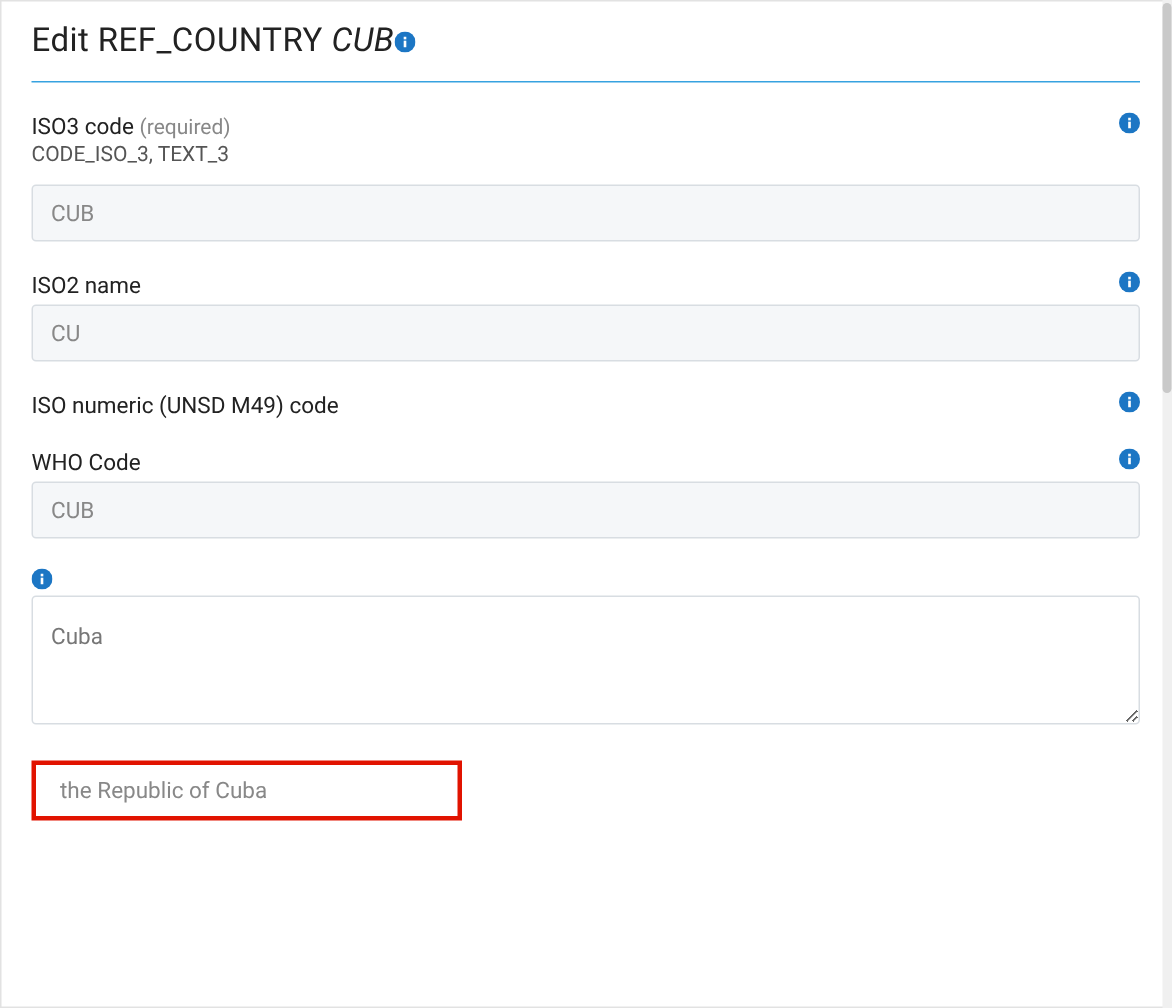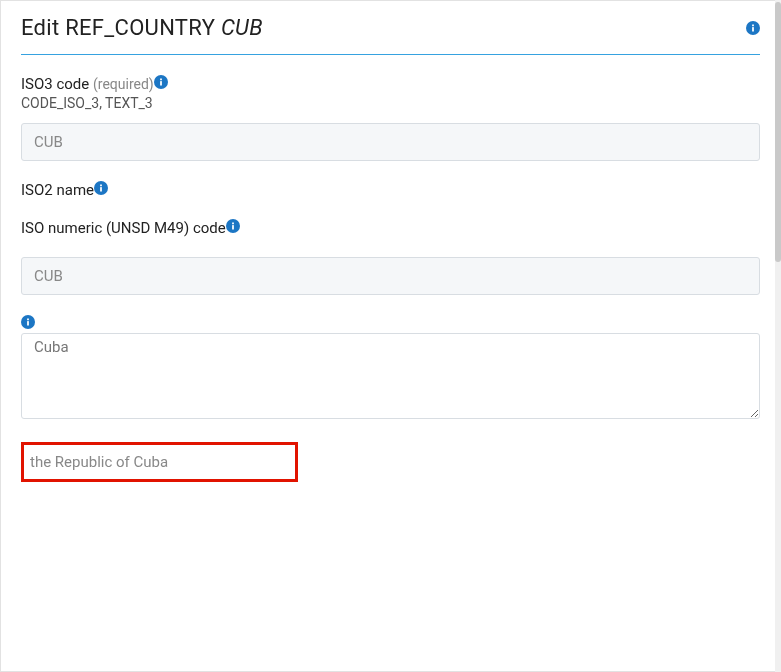--- a/index.html
+++ b/index.html
@@ -12,39 +12,39 @@
     width: 781px;
     height: 672px;
     overflow: hidden;
     border: 1px solid #e2e2e2;
   }
   .container {
     padding: 14px 20px 0 20px;
   }
   .header-row {
     display: flex;
-    justify-content: space-between;
     align-items: center;
     padding-bottom: 14px;
   }
   .page-title {
     font-size: 22px;
     font-weight: 400;
     color: #222;
     letter-spacing: 0.3px;
   }
   .page-title .italic { font-style: italic; }
   .divider {
     border: 0;
     border-top: 1px solid #36a2e0;
     margin: 0 0 20px 0;
   }
   .field { margin-bottom: 20px; }
   .label-row {
     display: flex;
+    justify-content: space-between;
     align-items: flex-start;
     margin-bottom: 4px;
   }
   .label-text {
     font-size: 15px;
     color: #222;
   }
   .label-text .required {
     color: #888;
     font-size: 14px;
@@ -72,21 +72,21 @@
     padding: 9px 12px;
     font-size: 15px;
     color: #888;
     font-family: inherit;
   }
   textarea {
     width: 100%;
     background: #fff;
     border: 1px solid #d8dde2;
     border-radius: 3px;
-    padding: 4px 12px;
+    padding: 17px 12px;
     font-size: 15px;
     color: #777;
     font-family: inherit;
     resize: vertical;
     min-height: 86px;
   }
   .num-wrap {
     display: flex;
     width: 100%;
   }
@@ -111,21 +111,21 @@
     justify-content: center;
     font-size: 8px;
     cursor: pointer;
     line-height: 1;
   }
   .spin:first-child { border-top-right-radius: 3px; border-bottom: 0; }
   .spin:last-child { border-bottom-right-radius: 3px; }
   .highlight-box {
     border: 3px solid #e11300;
     display: inline-block;
-    padding: 5px 60px 5px 0;
+    padding: 5px 60px 5px 10px;
     position: relative;
   }
   .highlight-box input[type="text"] {
     border: 0;
     background: #fff;
     padding: 3px 6px;
     width: auto;
     font-size: 15px;
   }
   .scrollbar {
@@ -189,36 +189,47 @@
     <div class="label-row">
       <div class="label-text">ISO2 name</div>
       <span class="info-icon">
         <svg viewBox="0 0 16 16" fill="currentColor">
             <circle cx="8" cy="8" r="8"></circle>
             <rect x="7" y="7" width="2" height="5" fill="#fff"></rect>
             <rect x="7" y="4" width="2" height="2" fill="#fff"></rect>
           </svg>
       </span>
     </div>
+    <input type="text" value="CU" style="">
   </div>
 
   <div class="field">
     <div class="label-row">
       <div class="label-text">ISO numeric (UNSD M49) code</div>
       <span class="info-icon">
         <svg viewBox="0 0 16 16" fill="currentColor">
             <circle cx="8" cy="8" r="8"></circle>
             <rect x="7" y="7" width="2" height="5" fill="#fff"></rect>
             <rect x="7" y="4" width="2" height="2" fill="#fff"></rect>
           </svg>
       </span>
     </div>
   </div>
 
   <div class="field">
+    <div class="label-row">
+      <div class="label-text">WHO Code</div>
+      <span class="info-icon">
+        <svg viewBox="0 0 16 16" fill="currentColor">
+            <circle cx="8" cy="8" r="8"></circle>
+            <rect x="7" y="7" width="2" height="5" fill="#fff"></rect>
+            <rect x="7" y="4" width="2" height="2" fill="#fff"></rect>
+          </svg>
+      </span>
+    </div>
     <input type="text" value="CUB" style="">
   </div>
 
   <div class="field">
     <div class="label-row">
       <span class="info-icon">
         <svg viewBox="0 0 16 16" fill="currentColor">
             <circle cx="8" cy="8" r="8"></circle>
             <rect x="7" y="7" width="2" height="5" fill="#fff"></rect>
             <rect x="7" y="4" width="2" height="2" fill="#fff"></rect>

